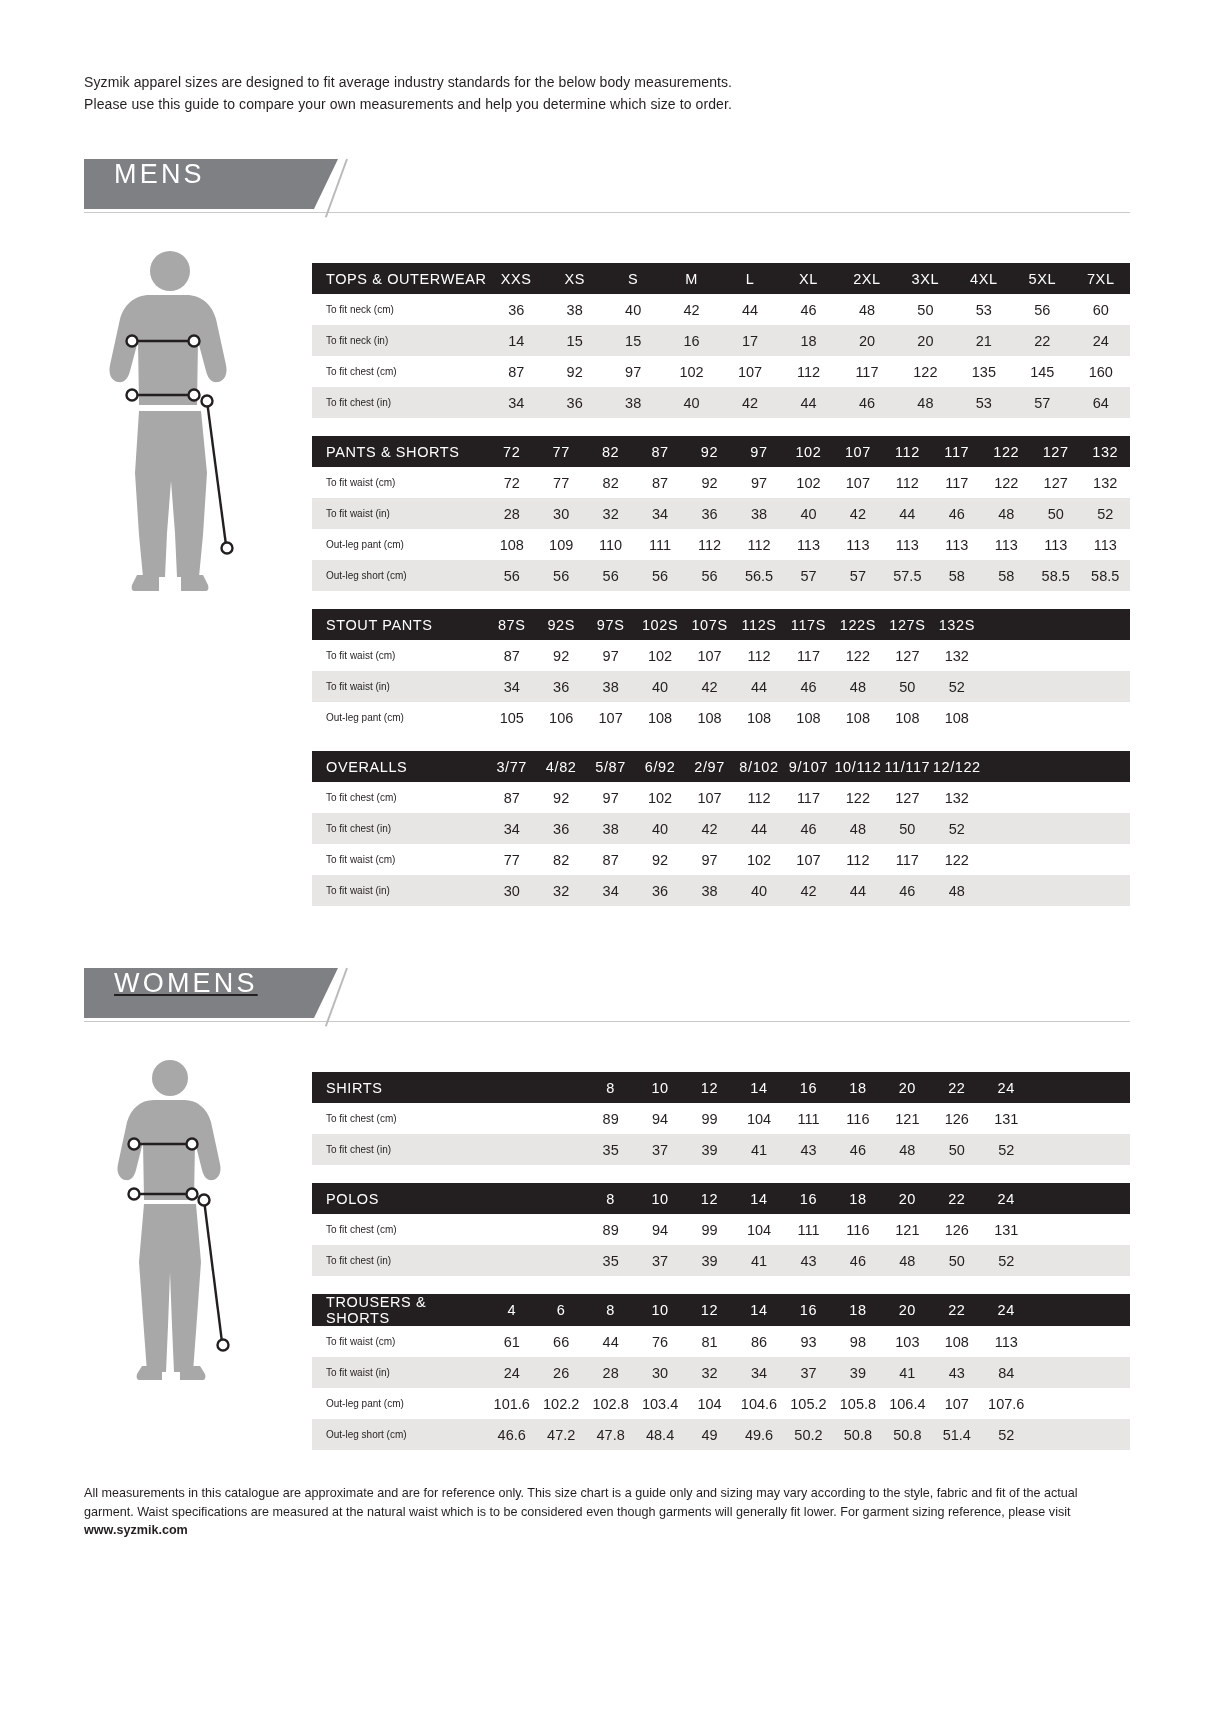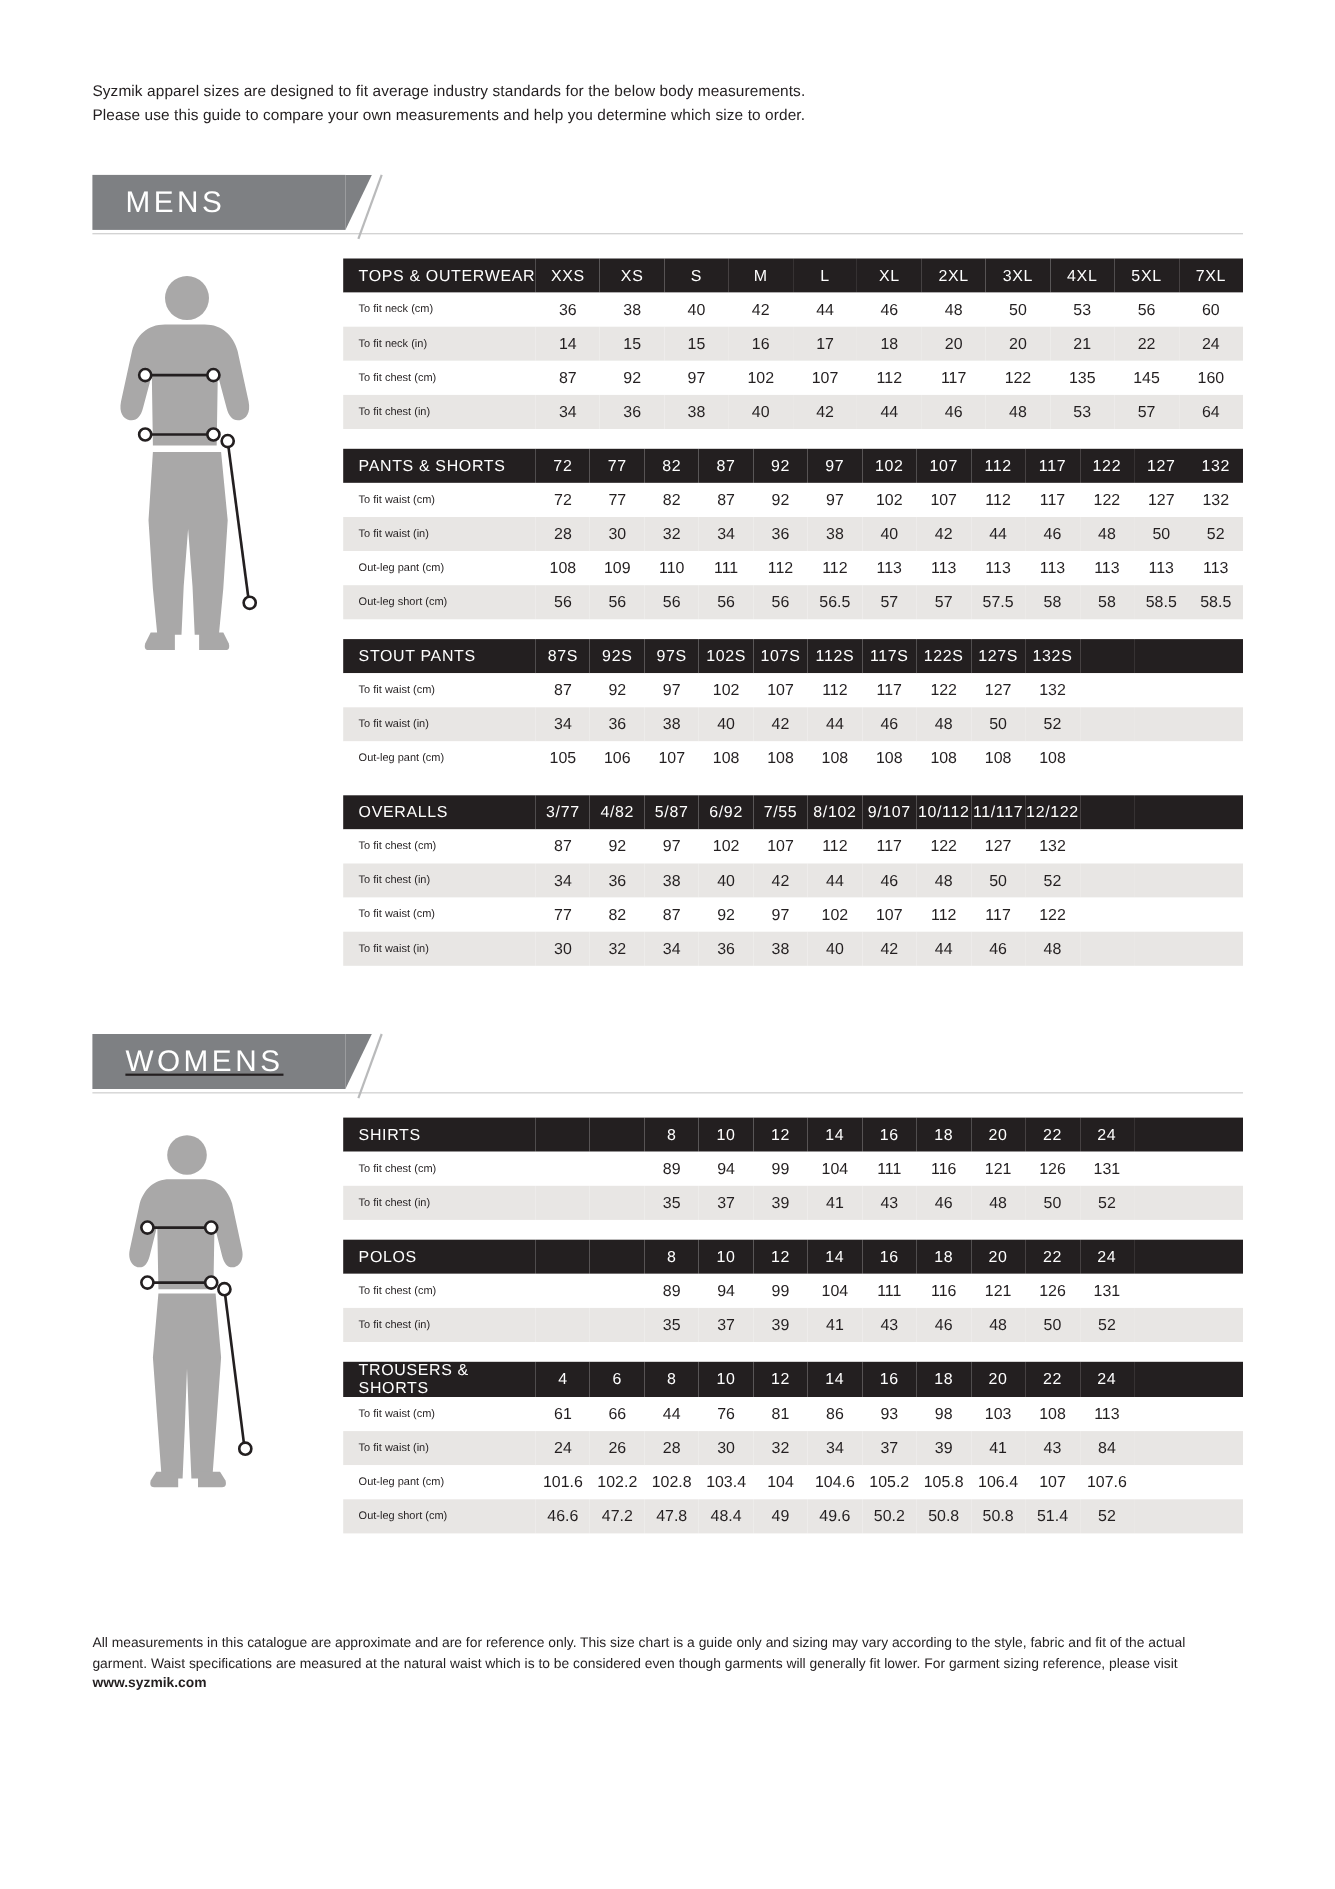--- a/index.html
+++ b/index.html
@@ -44,21 +44,20 @@
     height: 1px;
     background: #c9c9c9;
   }
   .banner {
     position: absolute;
     left: 0;
     top: 0;
     height: 50px;
     background: #7e8083;
     display: flex;
-    align-items: center;
     padding-left: 30px;
     padding-right: 40px;
     box-sizing: border-box;
   }
   .banner::after {
     content: "";
     position: absolute;
     right: -24px;
     top: 0;
     width: 0;
@@ -89,20 +88,21 @@
   .figure-col {
     width: 220px;
     flex: 0 0 220px;
     display: flex;
     justify-content: center;
     padding-top: 10px;
   }
   .tables-col {
     flex: 1 1 auto;
     padding-left: 8px;
+    margin-top: 28px;
   }
 
   
   table.size-table {
     border-collapse: collapse;
     width: 100%;
     table-layout: fixed;
     margin-bottom: 18px;
   }
   table.size-table td, table.size-table th {
@@ -450,21 +450,21 @@
             <col class="label-col">
             <col span="13">
           </colgroup>
         <thead>
           <tr>
             <th class="rowlabel">OVERALLS</th>
             <th>3/77</th>
             <th>4/82</th>
             <th>5/87</th>
             <th>6/92</th>
-            <th>7/55</th>
+            <th>2/97</th>
             <th>8/102</th>
             <th>9/107</th>
             <th>10/112</th>
             <th>11/117</th>
             <th>12/122</th>
             <th></th>
             <th></th>
             <th></th>
           </tr>
         </thead>

